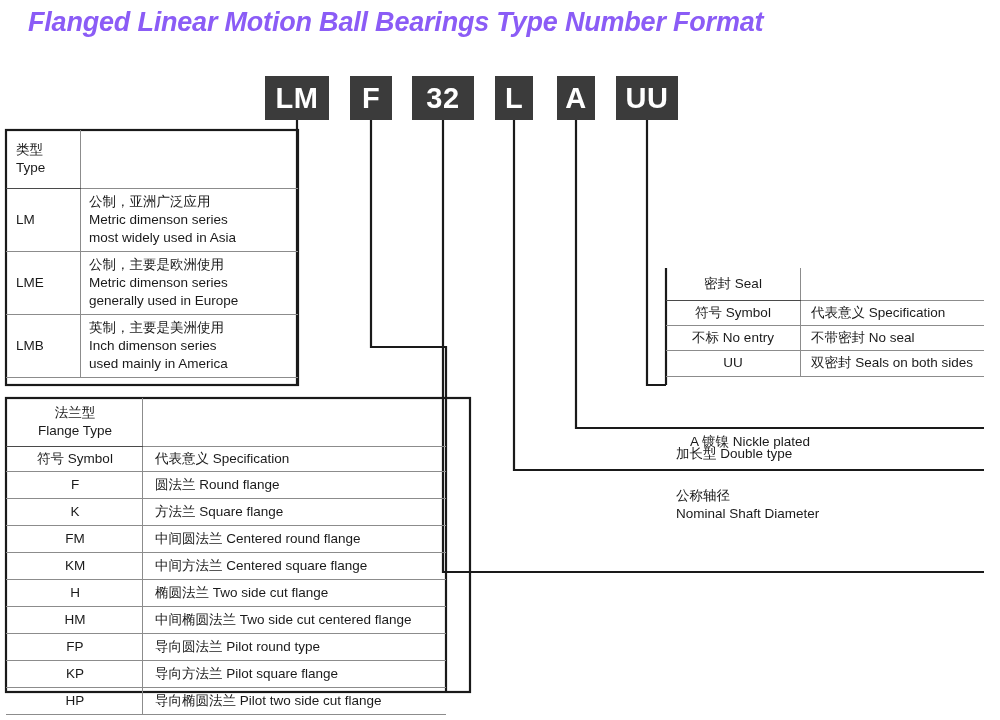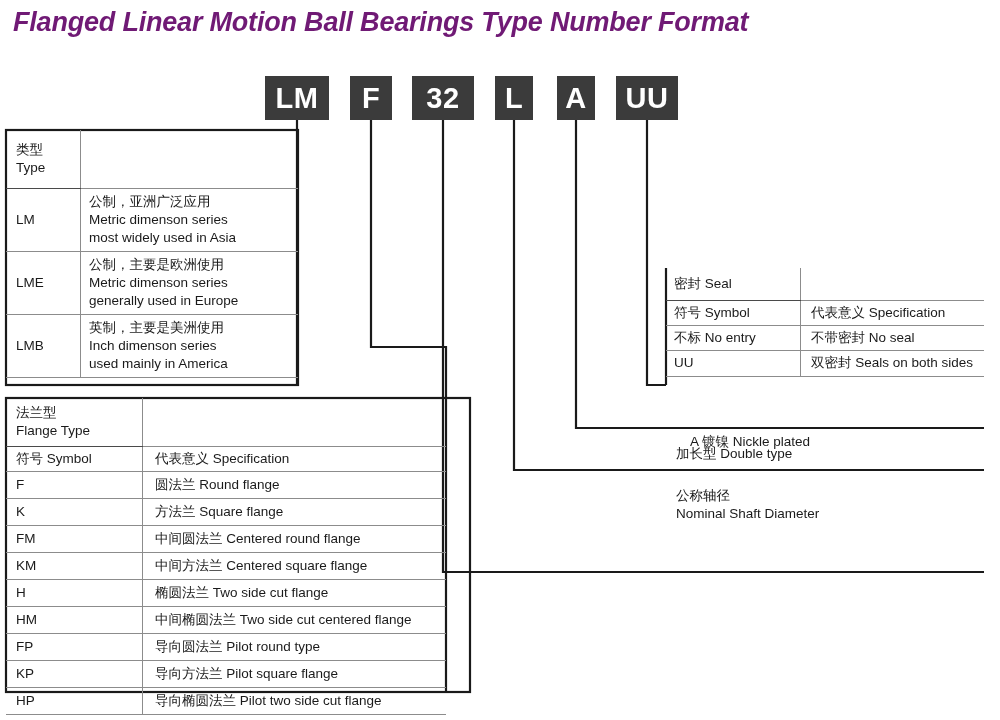--- a/index.html
+++ b/index.html
@@ -18,27 +18,27 @@
   #stage {
     position: absolute;
     left: 0; top: 0;
     width: 1000px;
     height: 720px;
   }
 
   
   #title {
     position: absolute;
-    left: 13px;
+    left: 28px;
     top: 7px;
     font-size: 27px;
     font-weight: bold;
     font-style: italic;
     letter-spacing: -0.2px;
-    color: #701a75;
+    color: #8b5cf6;
     white-space: nowrap;
   }
 
   
   .code-box {
     position: absolute;
     background: #3b3b3b;
     color: #ffffff;
     font-weight: bold;
     font-size: 29px;
@@ -67,20 +67,21 @@
   }
   .tbl td {
     padding: 3px 8px;
     vertical-align: middle;
     line-height: 1.35;
     border-top: 1px solid #8c8c8c;
     border-bottom: 1px solid #8c8c8c;
   }
   .tbl td.sym {
     border-right: 1px solid #8c8c8c;
+    text-align: center;
   }
   .tbl tr.head td {
     border-top: none;
   }
   .tbl tr.head td.sym {
     border-bottom: 1px solid #4a4a4a;
   }
   .cn { font-size: 13.5px; }
 
   

